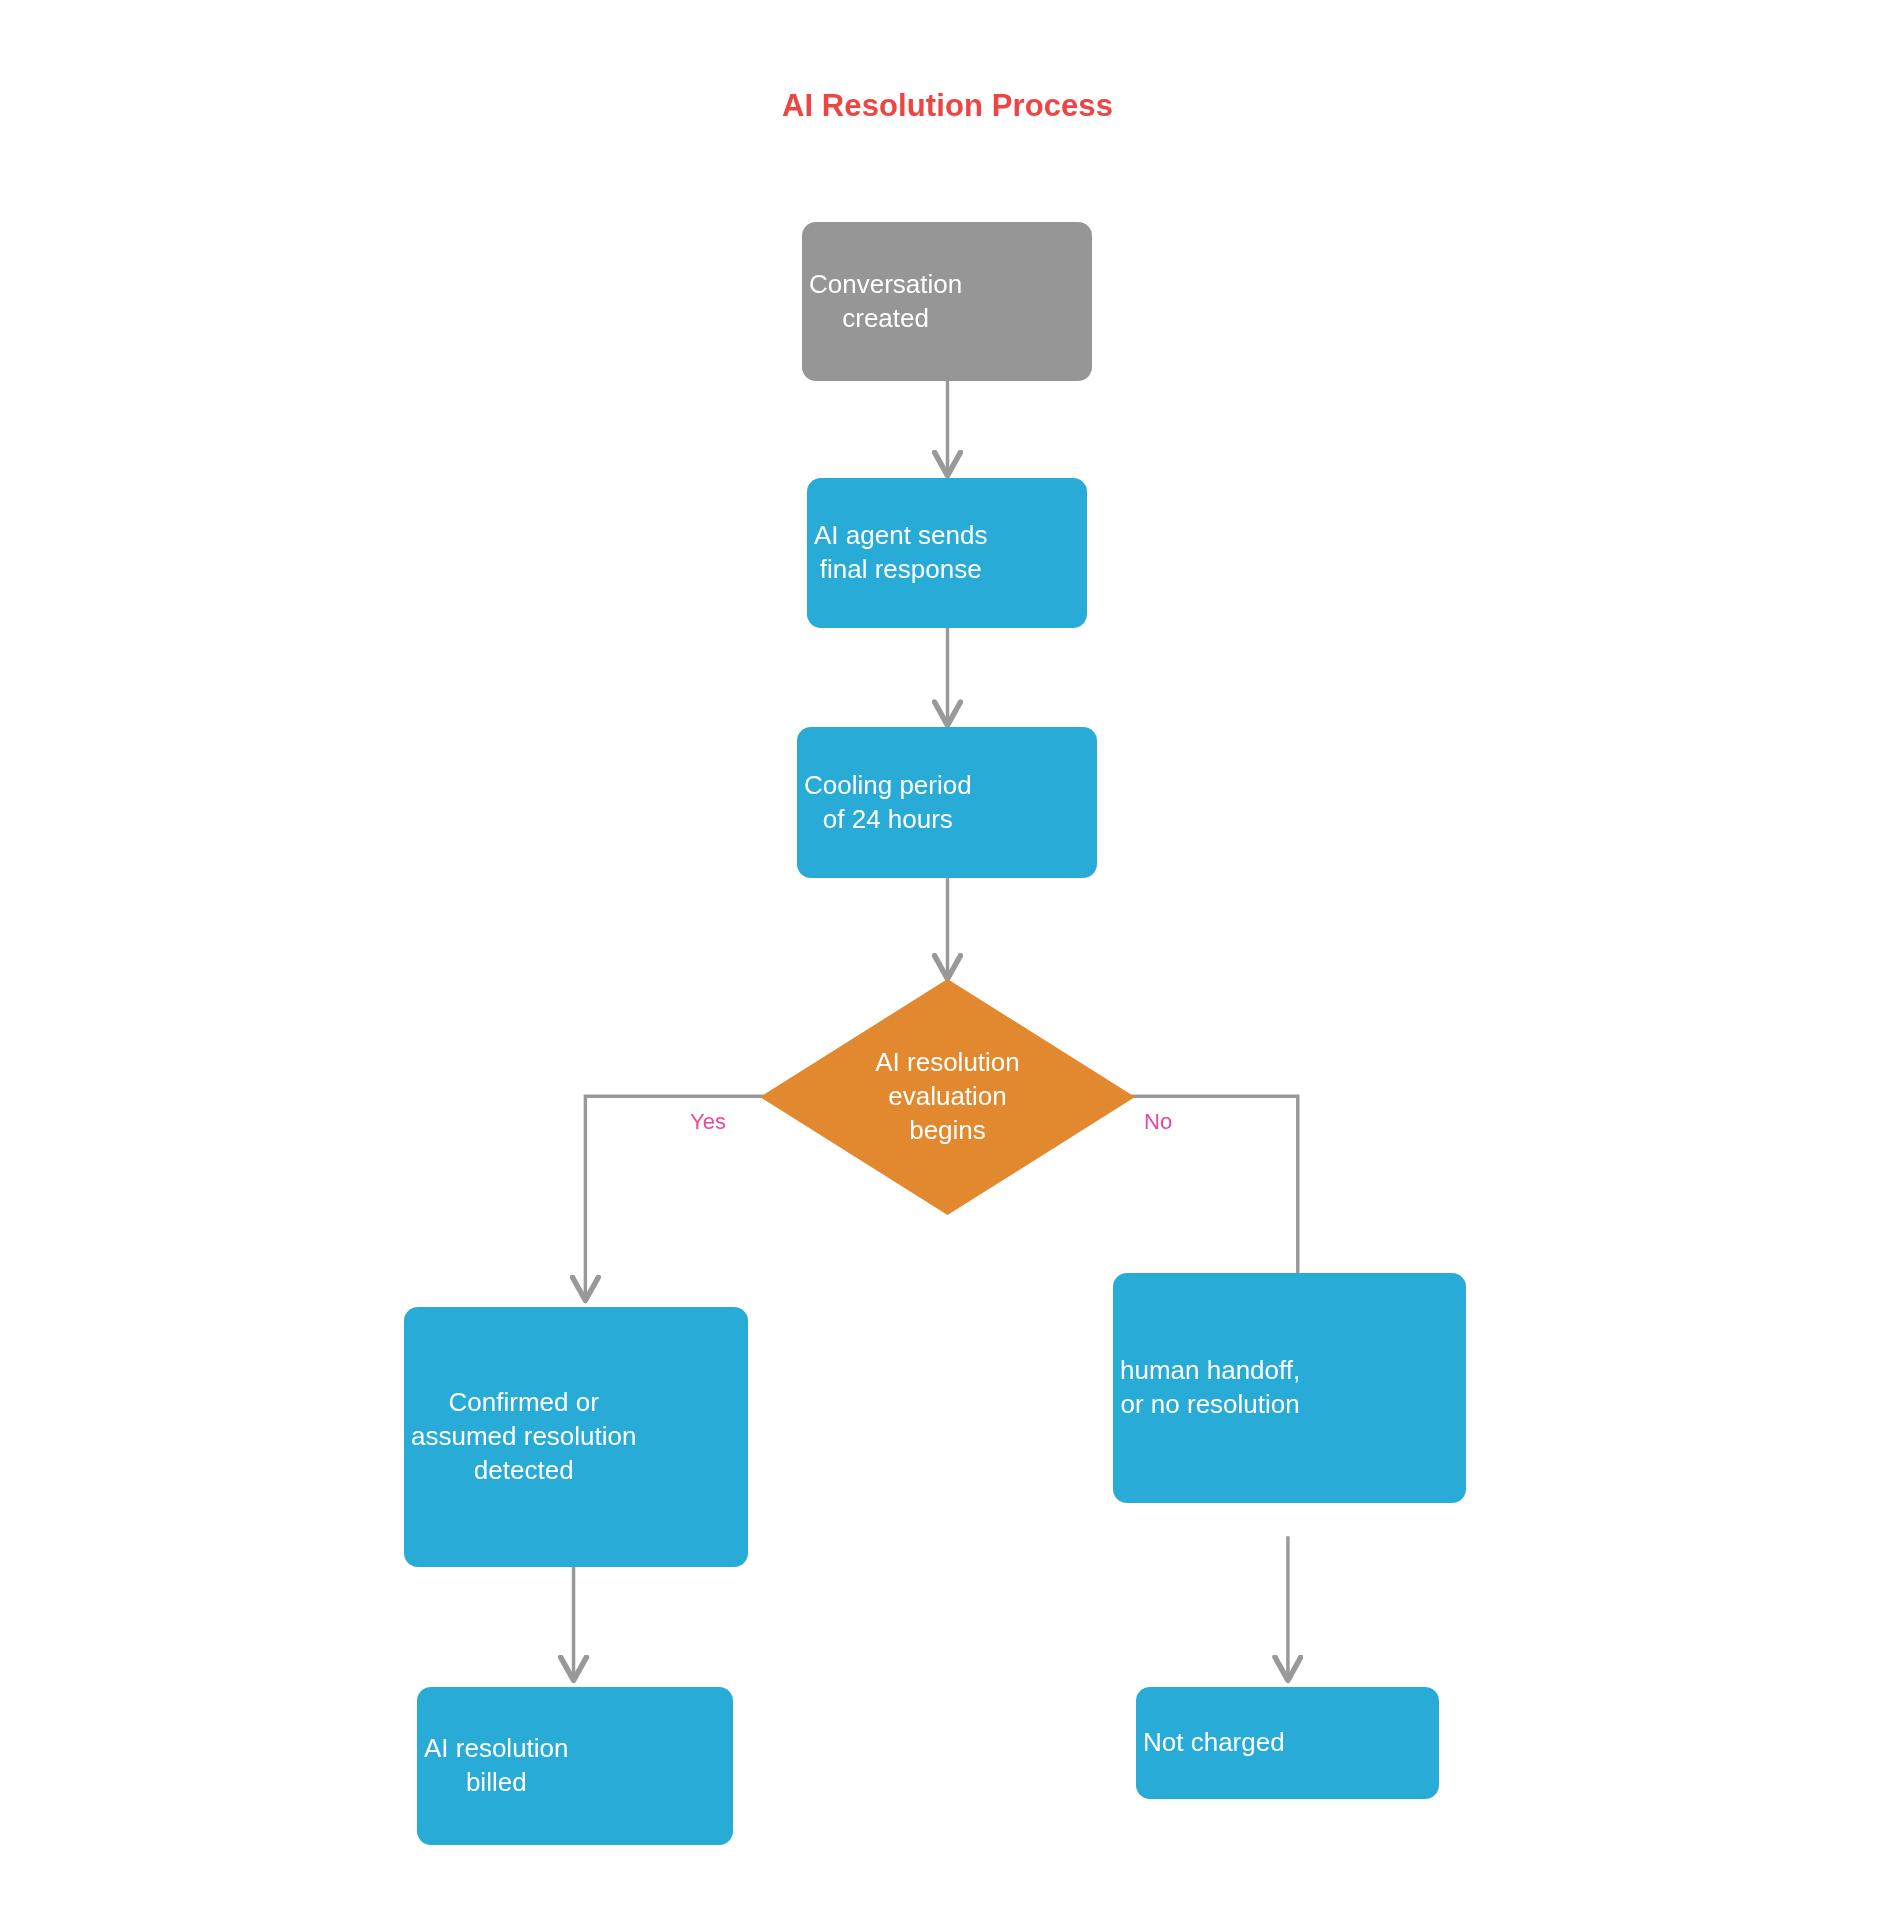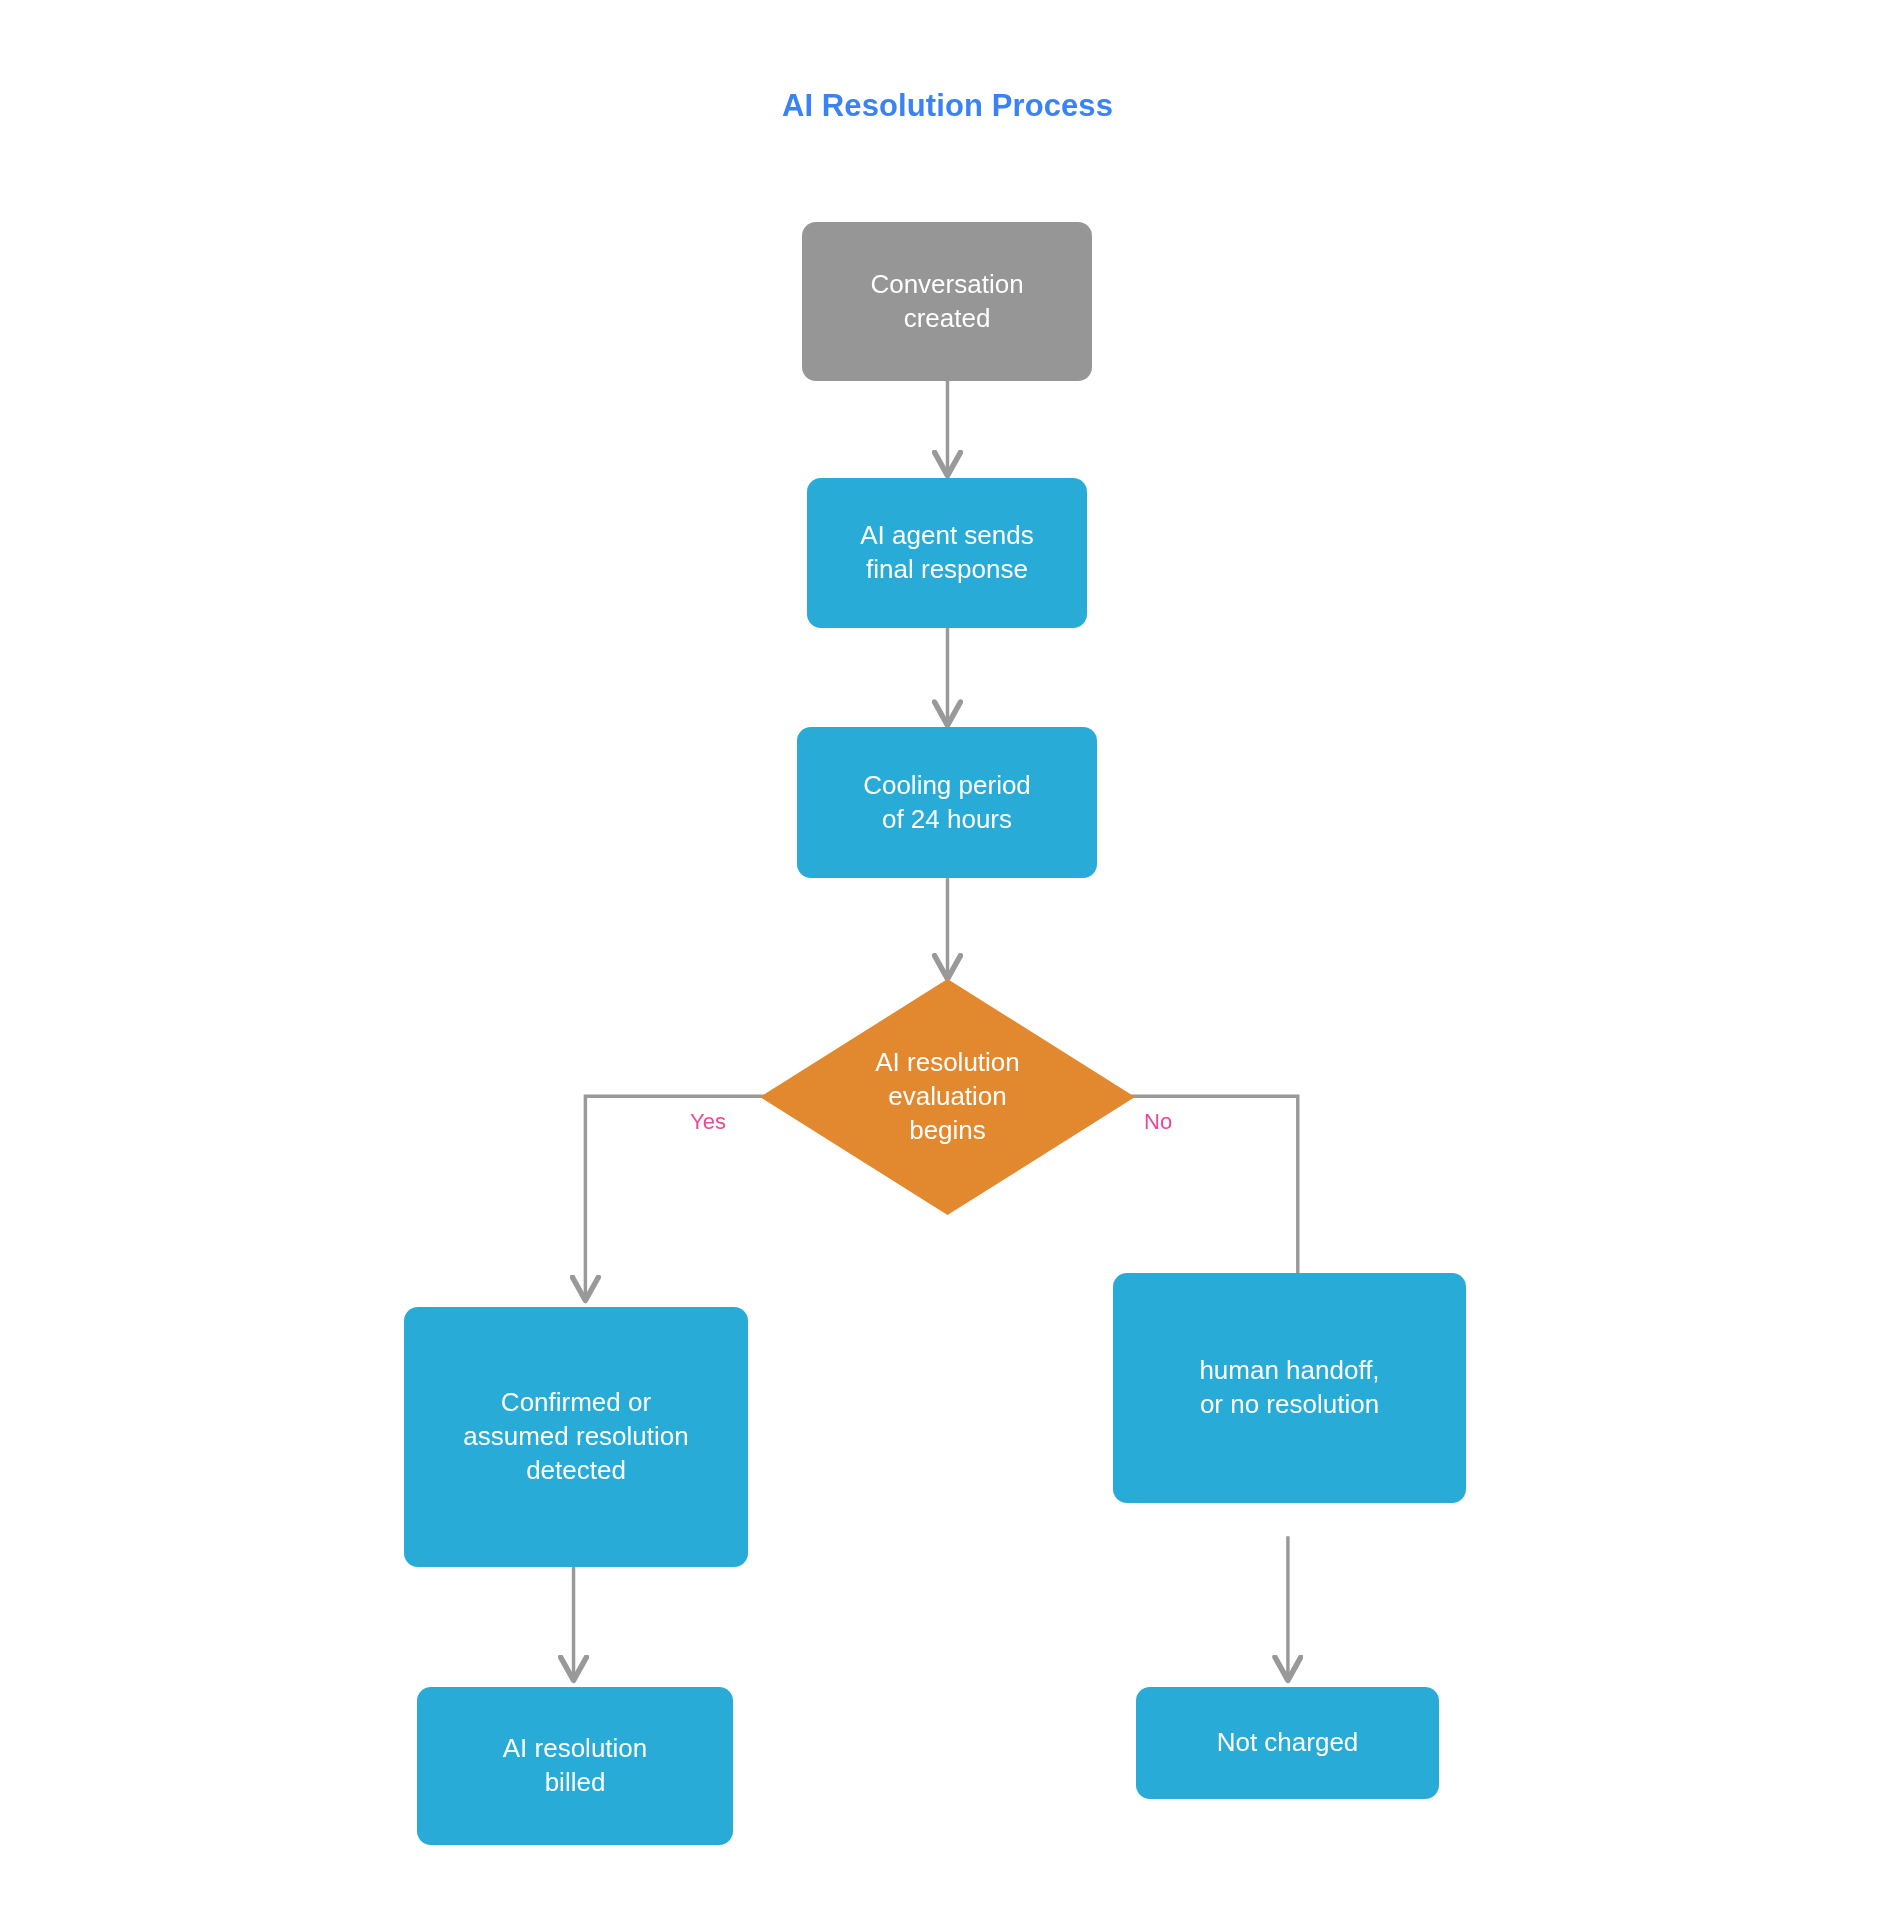--- a/index.html
+++ b/index.html
@@ -29,29 +29,29 @@
   }
 
   .title {
     position: absolute;
     left: 0;
     top: 88px;
     width: 1895px;
     text-align: center;
     font-size: 31px;
     font-weight: bold;
-    color: #3b82f6;
+    color: #ef4444;
     letter-spacing: 0.1px;
   }
 
   .node {
     position: absolute;
     display: flex;
     align-items: center;
-    justify-content: center;
+    justify-content: flex-start;
     text-align: center;
     color: #ffffff;
     box-sizing: border-box;
   }
   .node .label {
     white-space: pre-line;
     line-height: 1.30;
     font-size: 26px;
     padding: 0 7px;
   }

